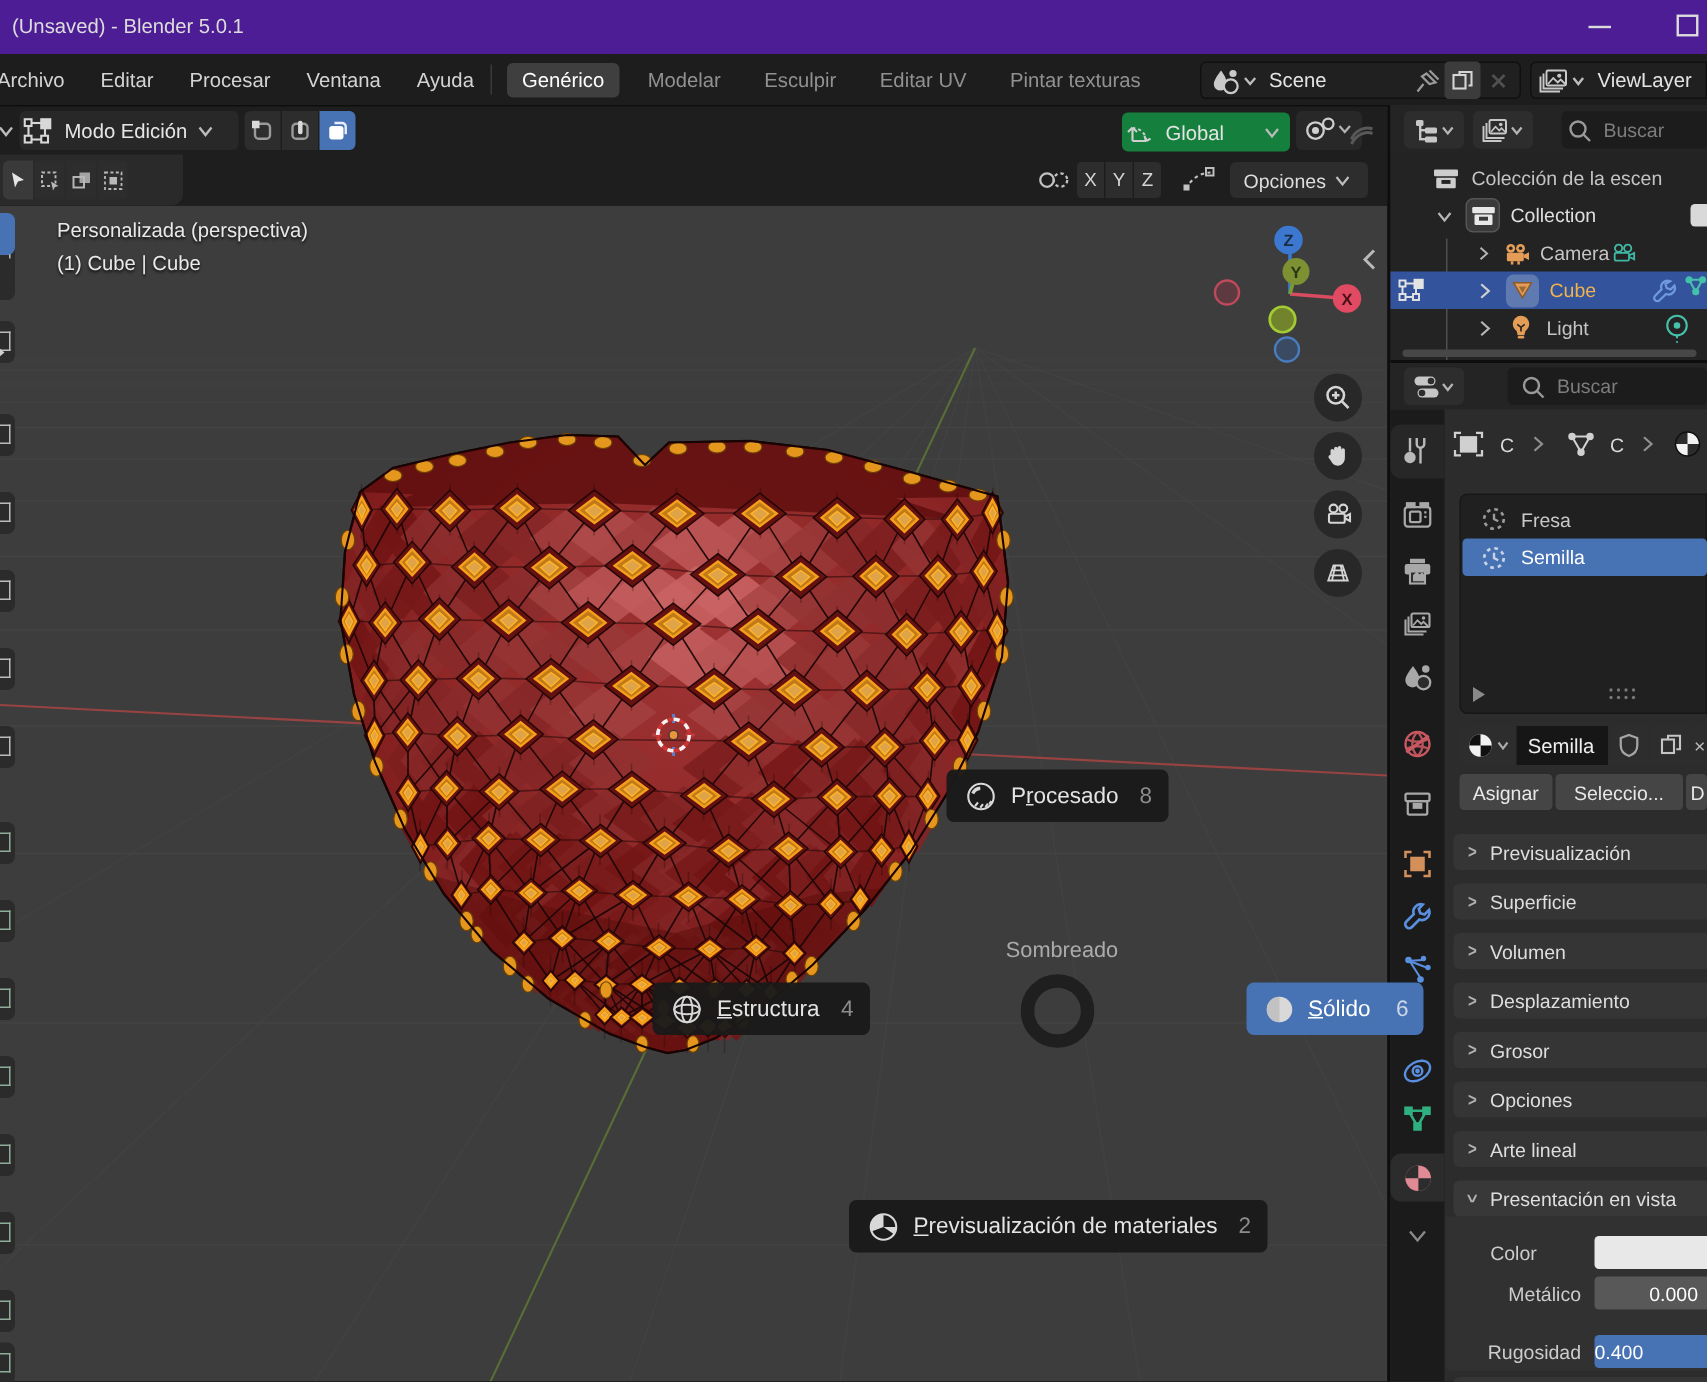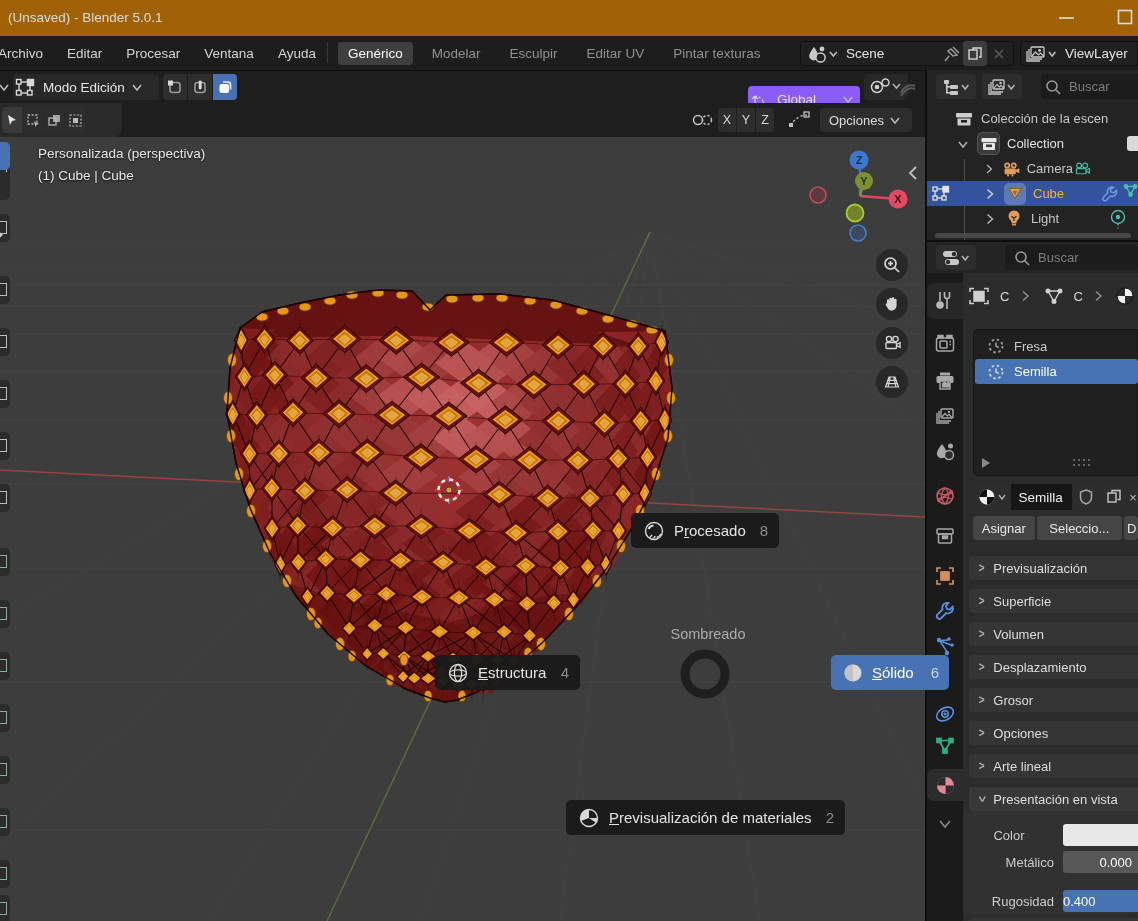--- a/index.html
+++ b/index.html
@@ -11,21 +11,21 @@
 .tab.active{background:#3f3f3f;color:#fff}
 svg{display:block}
 .phead{position:absolute;left:969px;width:169px;height:24px;background:#353535;border-radius:4px 0 0 4px;
  color:#dedede;font-size:13px;display:flex;align-items:center;padding-left:9px}
 .phead .car{color:#b0b0b0;font-size:12.5px;margin-right:8px;font-weight:bold;transform:scaleX(0.8)}
 .pie{position:absolute;background:rgba(26,26,26,0.96);border-radius:5px;height:35px;
  display:flex;align-items:center;color:#e4e4e4;font-size:15px;z-index:30}
 .pie .num{color:#8d8d8d;margin-left:auto}
 </style></head>
 <body>
-<div class="abs" style="left:0;top:0;width:1138px;height:36px;background:#a16207">
+<div class="abs" style="left:0;top:0;width:1138px;height:36px;background:#4c1d95">
 <div class="abs" style="left:8px;top:10px;color:#dcdcdc;font-size:13.5px">(Unsaved) - Blender 5.0.1</div>
 <svg class="abs" style="left:1052px;top:8px" width="86" height="20" viewBox="0 0 86 20">
 <line x1="7" y1="10" x2="22" y2="10" stroke="#dcdcdc" stroke-width="1.6"></line>
 <rect x="66.5" y="2.5" width="13" height="13" fill="none" stroke="#dcdcdc" stroke-width="1.6"></rect>
 </svg>
 </div>
 <div class="abs row" style="left:0;top:36px;width:1138px;height:34px;background:#1d1d1d">
 <div class="row" style="margin-left:-8px">
 <span class="menu" style="padding-left:6px">Archivo</span>
       <span class="menu">Editar</span>
@@ -109,21 +109,21 @@
           <rect x="6.7" y="1.5" width="3" height="9" rx="1.4" fill="#d9d9d9"></rect>
         </svg>
       </div>
 <div style="width:24px;height:26px;background:#4772b3;border-radius:0 4px 4px 0;margin-left:1px;display:flex;align-items:center;justify-content:center">
  <svg width="16" height="16" viewBox="0 0 16 16">
           <path d="M6 3 h5 a2.5 2.5 0 0 1 2.5 2.5 v5" fill="none" stroke="#e8f0ff" stroke-width="1.6"></path>
           <rect x="2.5" y="5" width="9.5" height="9" rx="2" fill="#fff"></rect>
         </svg>
       </div>
 </div>
-<div class="abs row" style="left:748px;top:15px;width:112px;height:26px;background:#8b5cf6;border-radius:4px">
+<div class="abs row" style="left:748px;top:4px;width:112px;height:26px;background:#15803d;border-radius:4px">
 <svg width="26" height="20" viewBox="0 0 26 20">
         <g fill="none" stroke="#cfcfcf" stroke-width="1.4">
 <path d="M7 16 V7 M7 16 h9 M7 7 l-3 3 M7 7 l3 3 M16 16 l3-1.5 M16 16 l-1 -3.4"></path>
           <path d="M16 16 C16 11 12 7.5 8 7.5" stroke-dasharray="2 2"></path>
         </g>
       </svg>
 <span style="color:#e3e3e3;font-size:13.5px;margin-left:3px">Global</span>
 <svg width="20" height="20" viewBox="0 0 20 20" style="margin-left:auto;margin-right:2px">
         <path d="M6 8 l4 5 4-5" fill="none" stroke="#bbb" stroke-width="1.5"></path>
       </svg>

